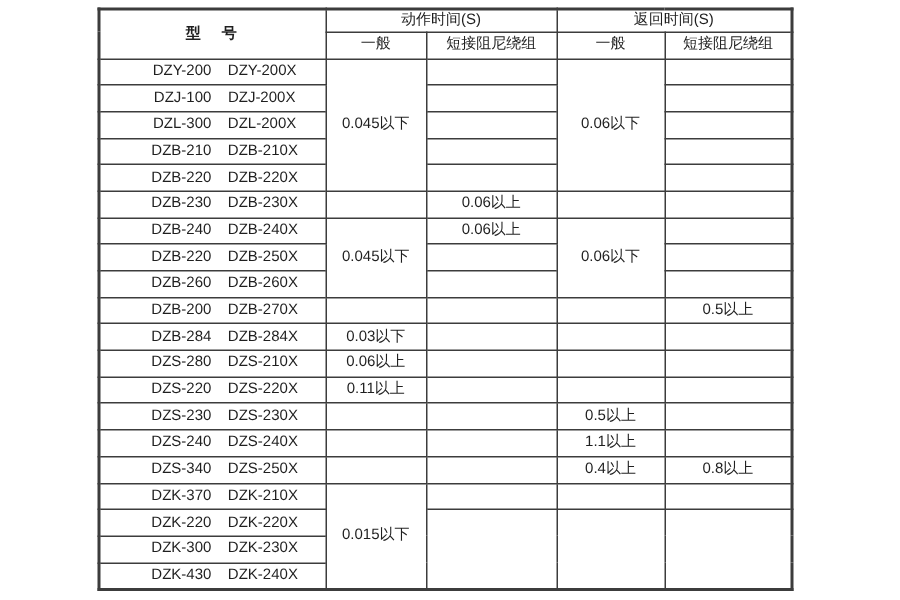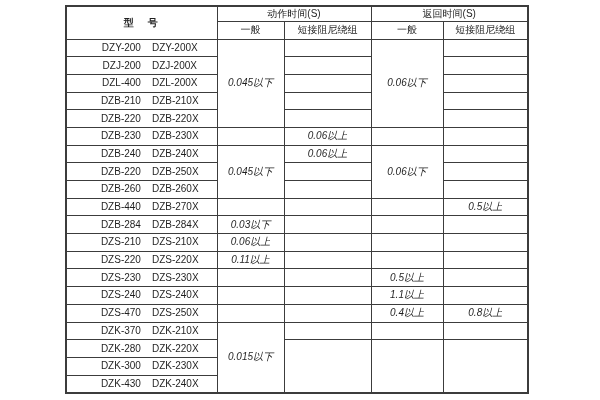--- a/index.html
+++ b/index.html
@@ -52,21 +52,21 @@
     padding-left: 16px;
   }
   td.head-cell {
     font-size: 10px;
     color: #1f1f1f;
   }
   td.model-head {
     letter-spacing: 2px;
     font-weight: bold;
   }
-  .val { font-size: 10px; font-style: italic; }
+  .val { font-size: 10px; }
 </style>
 </head>
 <body>
 
 <div class="page">
   <table class="timing">
     <colgroup>
       <col style="width:151px">
       <col style="width:67px">
       <col style="width:87px">
@@ -95,31 +95,31 @@
             </span>
           </td>
         <td class="val" rowspan="5">0.045以下</td>
         <td></td>
         <td class="val" rowspan="5">0.06以下</td>
         <td></td>
       </tr>
       <tr>
         <td class="model-cell">
             <span class="mwrap">
-              <span>DZJ-200</span>
+              <span>DZJ-100</span>
               <span>DZJ-200X</span>
             </span>
           </td>
         <td></td>
         <td></td>
       </tr>
       <tr>
         <td class="model-cell">
             <span class="mwrap">
-              <span>DZL-400</span>
+              <span>DZL-300</span>
               <span>DZL-200X</span>
             </span>
           </td>
         <td></td>
         <td></td>
       </tr>
       <tr>
         <td class="model-cell">
             <span class="mwrap">
               <span>DZB-210</span>
@@ -179,21 +179,21 @@
               <span>DZB-260</span>
               <span>DZB-260X</span>
             </span>
           </td>
         <td></td>
         <td></td>
       </tr>
       <tr>
         <td class="model-cell">
             <span class="mwrap">
-              <span>DZB-440</span>
+              <span>DZB-200</span>
               <span>DZB-270X</span>
             </span>
           </td>
         <td></td>
         <td></td>
         <td></td>
         <td class="val">0.5以上</td>
       </tr>
       <tr>
         <td class="model-cell">
@@ -203,21 +203,21 @@
             </span>
           </td>
         <td class="val">0.03以下</td>
         <td></td>
         <td></td>
         <td></td>
       </tr>
       <tr>
         <td class="model-cell">
             <span class="mwrap">
-              <span>DZS-210</span>
+              <span>DZS-280</span>
               <span>DZS-210X</span>
             </span>
           </td>
         <td class="val">0.06以上</td>
         <td></td>
         <td></td>
         <td></td>
       </tr>
       <tr>
         <td class="model-cell">
@@ -251,21 +251,21 @@
             </span>
           </td>
         <td></td>
         <td></td>
         <td class="val">1.1以上</td>
         <td></td>
       </tr>
       <tr>
         <td class="model-cell">
             <span class="mwrap">
-              <span>DZS-470</span>
+              <span>DZS-340</span>
               <span>DZS-250X</span>
             </span>
           </td>
         <td></td>
         <td></td>
         <td class="val">0.4以上</td>
         <td class="val">0.8以上</td>
       </tr>
       <tr>
         <td class="model-cell">
@@ -275,21 +275,21 @@
             </span>
           </td>
         <td class="val" rowspan="4">0.015以下</td>
         <td></td>
         <td></td>
         <td></td>
       </tr>
       <tr>
         <td class="model-cell">
             <span class="mwrap">
-              <span>DZK-280</span>
+              <span>DZK-220</span>
               <span>DZK-220X</span>
             </span>
           </td>
         <td rowspan="3"></td>
         <td rowspan="3"></td>
         <td rowspan="3"></td>
       </tr>
       <tr>
         <td class="model-cell">
             <span class="mwrap">

